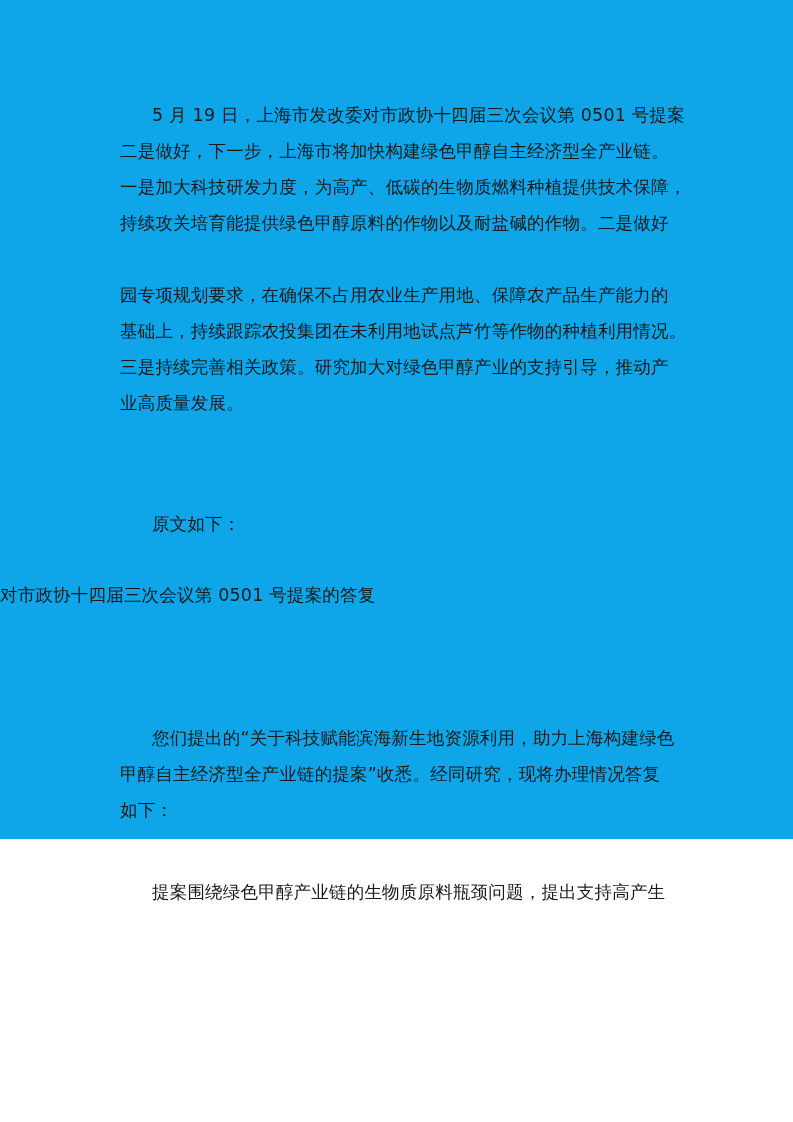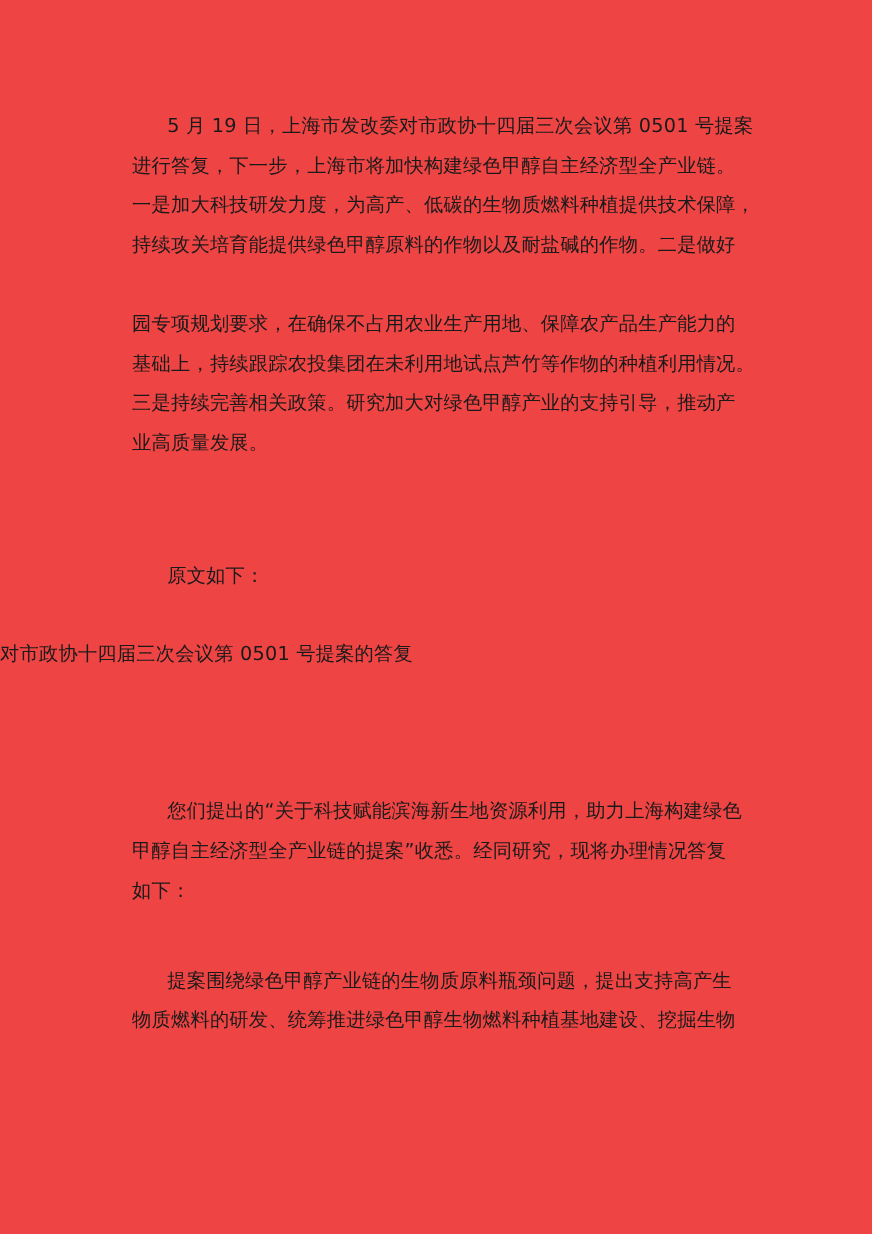--- a/index.html
+++ b/index.html
@@ -1,42 +1,41 @@
 <!DOCTYPE html>
 <html><head>
 <meta charset="utf-8">
 <style>
   html, body { margin: 0; padding: 0; background: #ffffff; }
   body { width: 793px; height: 1122px; position: relative; overflow: hidden;
          font-family: "DejaVu Sans", "Liberation Sans", sans-serif; color: #1a1a1a; }
-  .page { position: absolute; left: 0; top: 0; width: 793px; height: 1122px; background: #ef4444; }
+  .page { position: absolute; left: 0; top: 0; width: 793px; height: 839px; background: #0ea5e9; }
   .line { position: absolute; left: 120px; width: 570px; font-size: 17.5px; line-height: 24px;
           white-space: nowrap; letter-spacing: 0.2px; }
   .indent { left: 152px; }
   .center { left: 0; width: 793px; text-align: left; }
 </style>
 </head>
 <body>
 
 <div class="page">
 
   <div class="line indent" style="top:103px">5 月 19 日，上海市发改委对市政协十四届三次会议第 0501 号提案</div>
-  <div class="line" style="top:139px">进行答复，下一步，上海市将加快构建绿色甲醇自主经济型全产业链。</div>
+  <div class="line" style="top:139px">二是做好，下一步，上海市将加快构建绿色甲醇自主经济型全产业链。</div>
   <div class="line" style="top:175px">一是加大科技研发力度，为高产、低碳的生物质燃料种植提供技术保障，</div>
   <div class="line" style="top:211px">持续攻关培育能提供绿色甲醇原料的作物以及耐盐碱的作物。二是做好</div>
   <div class="line" style="top:283px">园专项规划要求，在确保不占用农业生产用地、保障农产品生产能力的</div>
   <div class="line" style="top:319px">基础上，持续跟踪农投集团在未利用地试点芦竹等作物的种植利用情况。</div>
   <div class="line" style="top:355px">三是持续完善相关政策。研究加大对绿色甲醇产业的支持引导，推动产</div>
   <div class="line" style="top:391px">业高质量发展。</div>
 
   <div class="line indent" style="top:512px">原文如下：</div>
 
   <div class="line center" style="top:583px">对市政协十四届三次会议第 0501 号提案的答复</div>
 
 
   <div class="line indent" style="top:726px">您们提出的“关于科技赋能滨海新生地资源利用，助力上海构建绿色</div>
   <div class="line" style="top:762px">甲醇自主经济型全产业链的提案”收悉。经同研究，现将办理情况答复</div>
   <div class="line" style="top:798px">如下：</div>
 
   <div class="line indent" style="top:880px">提案围绕绿色甲醇产业链的生物质原料瓶颈问题，提出支持高产生</div>
-  <div class="line" style="top:916px">物质燃料的研发、统筹推进绿色甲醇生物燃料种植基地建设、挖掘生物</div>
 
 </div>
 
 </body></html>

